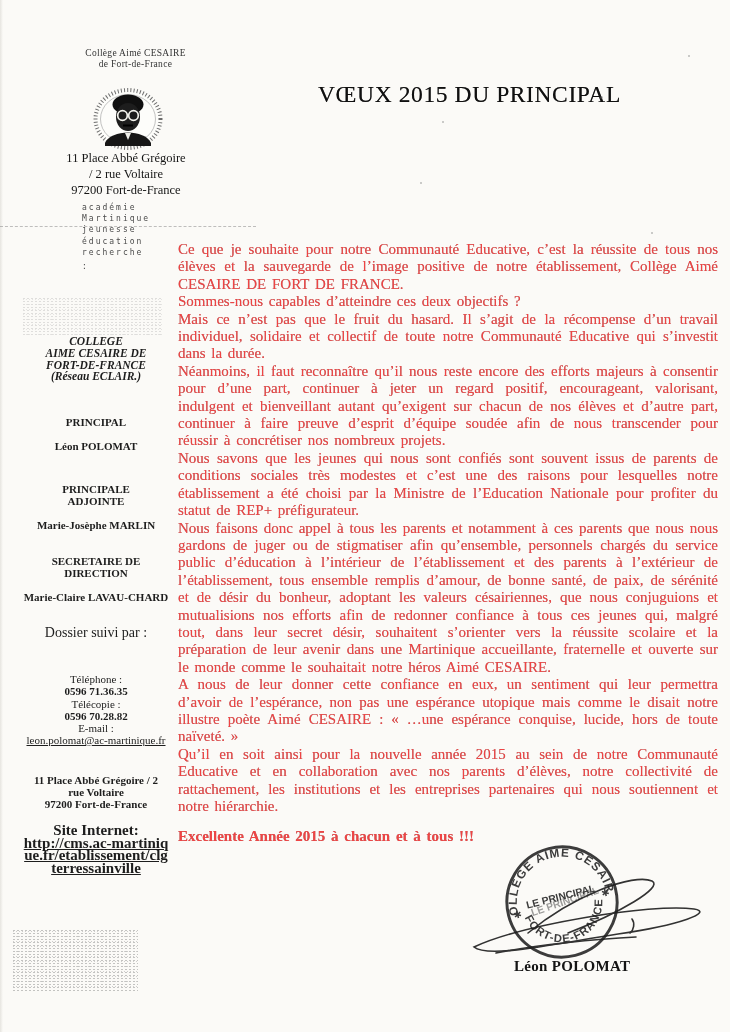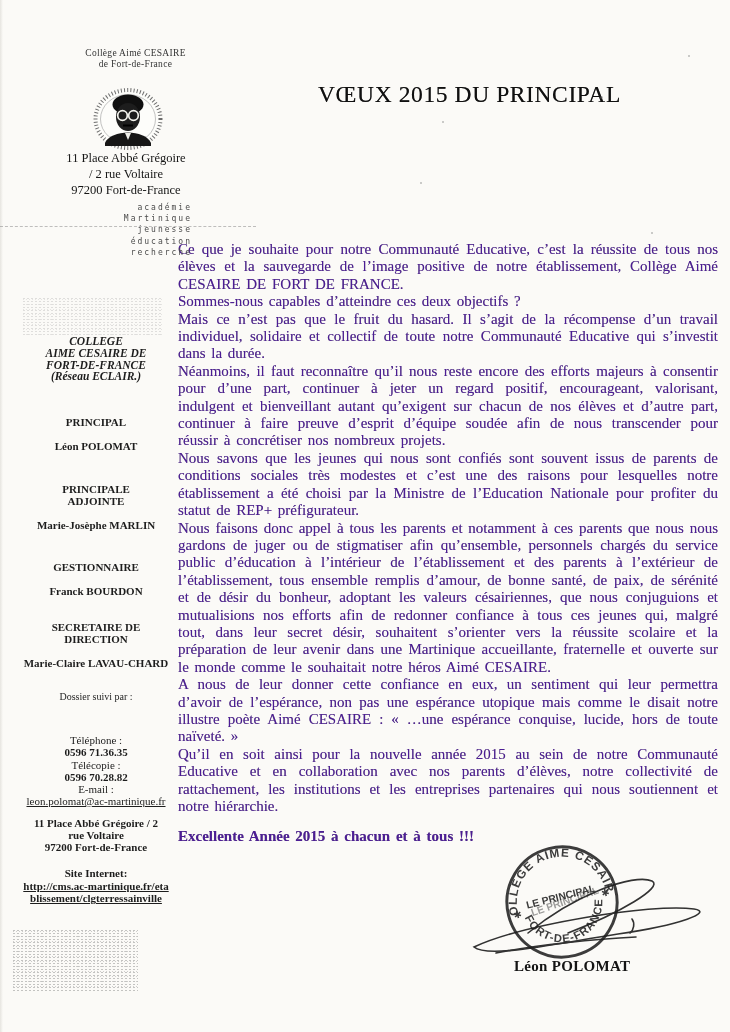--- a/index.html
+++ b/index.html
@@ -29,21 +29,21 @@
   }
   .portrait { position:absolute; left:93px; top:88px; width:70px; height:62px; }
   .lh-address {
     position:absolute; left:44px; top:150px; width:164px;
     font-weight:normal; font-size:12.5px; line-height:16px; text-align:center; color:#151515;
   }
   .academie {
     position:absolute; left:82px; top:202px; width:110px; z-index:2;
     font-family:"DejaVu Sans Mono", monospace;
     font-size:8px; line-height:11.2px; letter-spacing:2px;
-    text-align:right; color:#4a4a4a;
+    text-align:left; color:#4a4a4a;
   }
   .academie .colon { letter-spacing:0; margin-top:3px; }
   .dashed-line {
     position:absolute; left:0; top:226px; width:256px; height:0;
     border-top:1px dashed #8d8d8d; opacity:.55; z-index:1;
   }
   
   .doc-title {
     position:absolute; left:318px; top:81px;
     font-size:23.5px; font-weight:normal; letter-spacing:.6px;
@@ -54,33 +54,33 @@
   .sidebar {
     position:absolute; left:22px; top:336px; width:148px;
     text-align:center; color:#1d1d1d; z-index:2;
   }
   .sb-school { font-style:italic; font-weight:bold; font-size:11.5px; line-height:11.8px; }
   .sb-role { margin-top:0; }
   .sb-role .r-title { font-weight:bold; font-size:11px; line-height:12px; width:104px; margin:12px auto; }
   .sb-role .r-name  { font-weight:bold; font-size:11px; line-height:12px; }
   .gap-33 { margin-top:33px; } .gap-31 { margin-top:31px; }
   .gap-30 { margin-top:30px; } .gap-24 { margin-top:24px; }
-  .sb-dossier { margin-top:22px; font-size:10px; }
+  .sb-dossier { margin-top:22px; font-size:14px; }
   .sb-contact { margin-top:32px; font-size:11px; line-height:12.2px; }
   .sb-contact .b { font-weight:bold; }
   .sb-link { text-decoration:underline; color:#1d1d1d; word-break:break-all; display:block; }
-  .sb-addr2 { margin-top:10px; font-weight:bold; font-size:11px; line-height:12px; }
-  .sb-site { margin-top:14px; font-weight:bold; font-size:11px; line-height:12.5px; }
+  .sb-addr2 { margin-top:28px; font-weight:bold; font-size:11px; line-height:12px; }
+  .sb-site { margin-top:14px; font-weight:bold; font-size:15px; line-height:12.5px; }
   
   .letter-body {
     position:absolute; left:178px; top:241px; width:540px;
   }
   .letter-body p {
     font-size:15px; line-height:17.4px; text-align:justify;
-    word-spacing:2px; color:#4c1d95;
+    word-spacing:2px; color:#ef4444;
     text-shadow:0 0 .4px rgba(0,0,0,.4);
   }
   .closing {
     margin-top:13px; font-weight:bold; font-size:15.2px; text-align:left !important;
   }
   
   .stamp {
     position:absolute; left:503px; top:843px; width:118px; height:118px;
     transform:rotate(-14deg); opacity:.93; z-index:3;
   }
@@ -157,24 +157,20 @@
   <div class="sb-role gap-33">
     <div class="r-title">PRINCIPAL</div>
     <div class="r-name">Léon POLOMAT</div>
   </div>
 
   <div class="sb-role gap-31">
     <div class="r-title">PRINCIPALE ADJOINTE</div>
     <div class="r-name">Marie-Josèphe MARLIN</div>
   </div>
 
-  <div class="sb-role gap-30">
-    <div class="r-title">GESTIONNAIRE</div>
-    <div class="r-name">Franck BOURDON</div>
-  </div>
 
   <div class="sb-role gap-24">
     <div class="r-title">SECRETAIRE DE DIRECTION</div>
     <div class="r-name">Marie-Claire LAVAU-CHARD</div>
   </div>
 
   <div class="sb-dossier">Dossier suivi par :</div>
 
   <div class="sb-contact">
     <div>Téléphone :</div>

